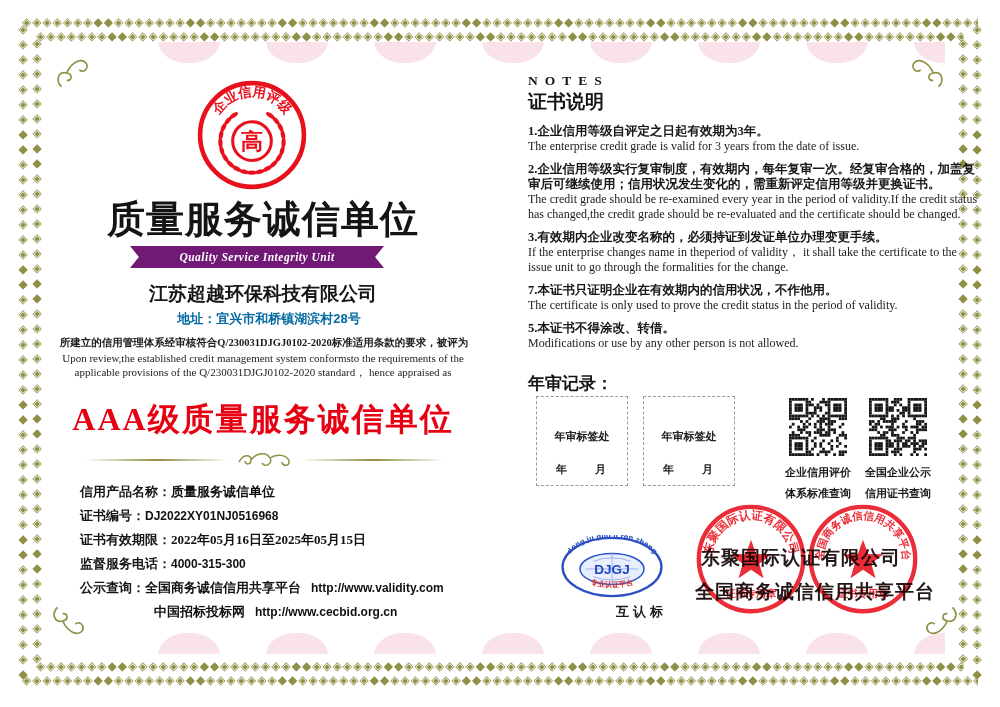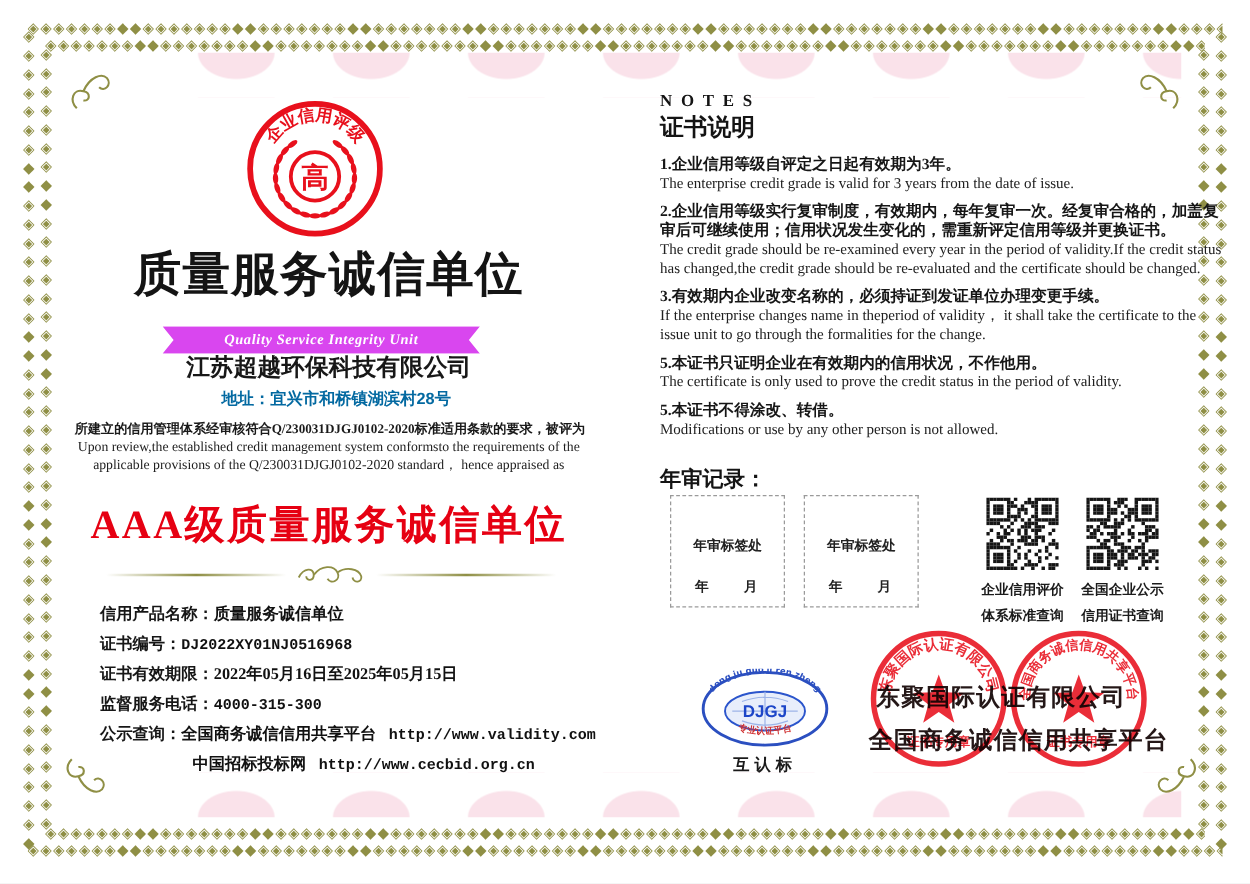--- a/index.html
+++ b/index.html
@@ -14,38 +14,38 @@
   
   .lace{position:absolute;left:135px;width:810px;height:36px;opacity:.55;pointer-events:none;}
   .lace.top{top:42px;background:radial-gradient(ellipse 52px 36px at 50% 0%,rgba(238,160,185,.55) 0 58%,rgba(238,160,185,0) 60%);background-size:108px 36px;background-repeat:repeat-x;}
   .lace.bottom{top:618px;background:radial-gradient(ellipse 52px 36px at 50% 100%,rgba(238,160,185,.55) 0 58%,rgba(238,160,185,0) 60%);background-size:108px 36px;background-repeat:repeat-x;}
   
   .abs{position:absolute;}
   .ctr{text-align:center;}
   #emblem{left:195px;top:78px;width:114px;height:114px;}
   #main-title{left:58px;top:194px;width:410px;font-family:"Liberation Sans","DejaVu Sans",sans-serif;
               font-weight:bold;font-size:38px;letter-spacing:1px;color:#141414;}
-  #ribbon{left:130px;top:261px;width:254px;height:22px;background:#d946ef;
+  #ribbon{left:130px;top:246px;width:254px;height:22px;background:#701a75;
           clip-path:polygon(0 0,100% 0,96.5% 50%,100% 100%,0 100%,3.5% 50%);
           display:flex;align-items:center;justify-content:center;}
   #ribbon span{color:#fff;font-size:11.5px;font-weight:bold;font-style:italic;letter-spacing:.5px;}
   #company-name{left:58px;top:281px;width:410px;font-family:"Liberation Sans","DejaVu Sans",sans-serif;
                 font-weight:bold;font-size:19px;color:#171717;}
   #company-address{left:64px;top:310px;width:410px;font-family:"Liberation Sans","DejaVu Sans",sans-serif;
                    font-weight:bold;font-size:13px;color:#0369a1;}
   #appraisal-zh{left:40px;top:336px;width:448px;font-size:10.5px;font-weight:bold;white-space:nowrap;color:#1a1a1a;}
   #appraisal-en{left:48px;top:352px;width:430px;font-size:11px;line-height:1.25;color:#1d1d1d;}
   #grade{left:48px;top:398px;width:430px;font-weight:bold;font-size:32px;letter-spacing:2px;color:#e60012;}
   #divider{left:85px;top:448px;width:360px;height:24px;display:flex;align-items:center;gap:8px;}
   #divider .dline{flex:1;height:2px;background:linear-gradient(90deg,rgba(143,143,69,0),#8f8f45,rgba(143,143,69,0));}
   #fields{left:80px;top:479px;width:430px;}
   .field{height:24px;line-height:24px;white-space:nowrap;}
   .flabel{font-size:13px;font-weight:bold;color:#161616;}
   .fvalue{font-size:13px;font-weight:bold;color:#111;}
-  .fvalue.mono,.furl{font-family:Liberation Mono, monospace;font-size:12px;font-weight:bold;}
+  .fvalue.mono,.furl{font-family:Liberation Sans, sans-serif;font-size:12px;font-weight:bold;}
   .furl{margin-left:10px;}
   .field.indent{padding-left:74px;}
   
   #notes{left:528px;top:72px;width:450px;}
   #notes-title{font-family:"Liberation Sans","DejaVu Sans",sans-serif;font-weight:bold;font-size:19px;color:#141414;}
   #notes-sub{font-weight:bold;font-size:13.5px;letter-spacing:7px;margin-top:1px;color:#141414;}
   .note{margin-top:9px;}
   .note .zh{font-size:12.5px;font-weight:bold;line-height:1.2;color:#161616;}
   .note .en{font-size:12px;line-height:1.2;color:#202020;}
   
@@ -55,21 +55,21 @@
   #review-box-1{left:536px;} #review-box-2{left:643px;}
   .review-box .rlabel{font-size:11px;font-weight:bold;margin-top:32px;color:#222;}
   .review-box .rdate{font-size:11px;font-weight:bold;margin-top:auto;margin-bottom:8px;letter-spacing:2px;color:#222;text-align:right;}
   
   .qr{position:absolute;top:398px;width:58px;height:58px;}
   #qr-1{left:789px;} #qr-2{left:869px;}
   .qr-label{position:absolute;top:462px;width:84px;text-align:center;font-size:11px;font-weight:bold;line-height:21px;color:#1b1b1b;}
   #qr-label-1{left:776px;} #qr-label-2{left:856px;}
   
   #djgj-seal{left:557px;top:535px;width:110px;height:64px;}
-  #mutual-label{left:557px;top:603px;width:110px;text-align:center;font-size:13px;font-weight:bold;letter-spacing:4px;color:#1a1a1a;}
+  #mutual-label{left:557px;top:603px;width:110px;text-align:right;font-size:13px;font-weight:bold;letter-spacing:4px;color:#1a1a1a;}
   .issuer-line{position:absolute;font-weight:bold;font-size:19px;letter-spacing:1px;color:#241717;text-align:center;}
   #issuer-line-1{left:636px;top:545px;width:330px;}
   #issuer-line-2{left:640px;top:579px;width:350px;}
   .red-seal{position:absolute;top:501px;width:116px;height:116px;opacity:.88;mix-blend-mode:multiply;}
   #red-seal-1{left:693px;} #red-seal-2{left:805px;}
 </style>
 </head>
 <body>
 
 <div id="cert">
@@ -170,21 +170,21 @@
       </div>
     <div class="note">
         <div class="zh">2.企业信用等级实行复审制度，有效期内，每年复审一次。经复审合格的，加盖复审后可继续使用；信用状况发生变化的，需重新评定信用等级并更换证书。</div>
         <div class="en">The credit grade should be re-examined every year in the period of validity.If the credit status has changed,the credit grade should be re-evaluated and the certificate should be  changed.</div>
       </div>
     <div class="note">
         <div class="zh">3.有效期内企业改变名称的，必须持证到发证单位办理变更手续。</div>
         <div class="en">If the enterprise changes name in theperiod of validity， it shall take the certificate to the issue unit to go through the formalities for the change.</div>
       </div>
     <div class="note">
-        <div class="zh">5.本证书只证明企业在有效期内的信用状况，不作他用。</div>
+        <div class="zh">7.本证书只证明企业在有效期内的信用状况，不作他用。</div>
         <div class="en">The certificate is only used to prove the credit status in the period of validity.</div>
       </div>
     <div class="note">
         <div class="zh">5.本证书不得涂改、转借。</div>
         <div class="en">Modifications or use by any other person is not allowed.</div>
       </div>
   </div>
 
   <div id="annual-title" class="abs">年审记录：</div>
   <div id="review-box-1" class="review-box">

